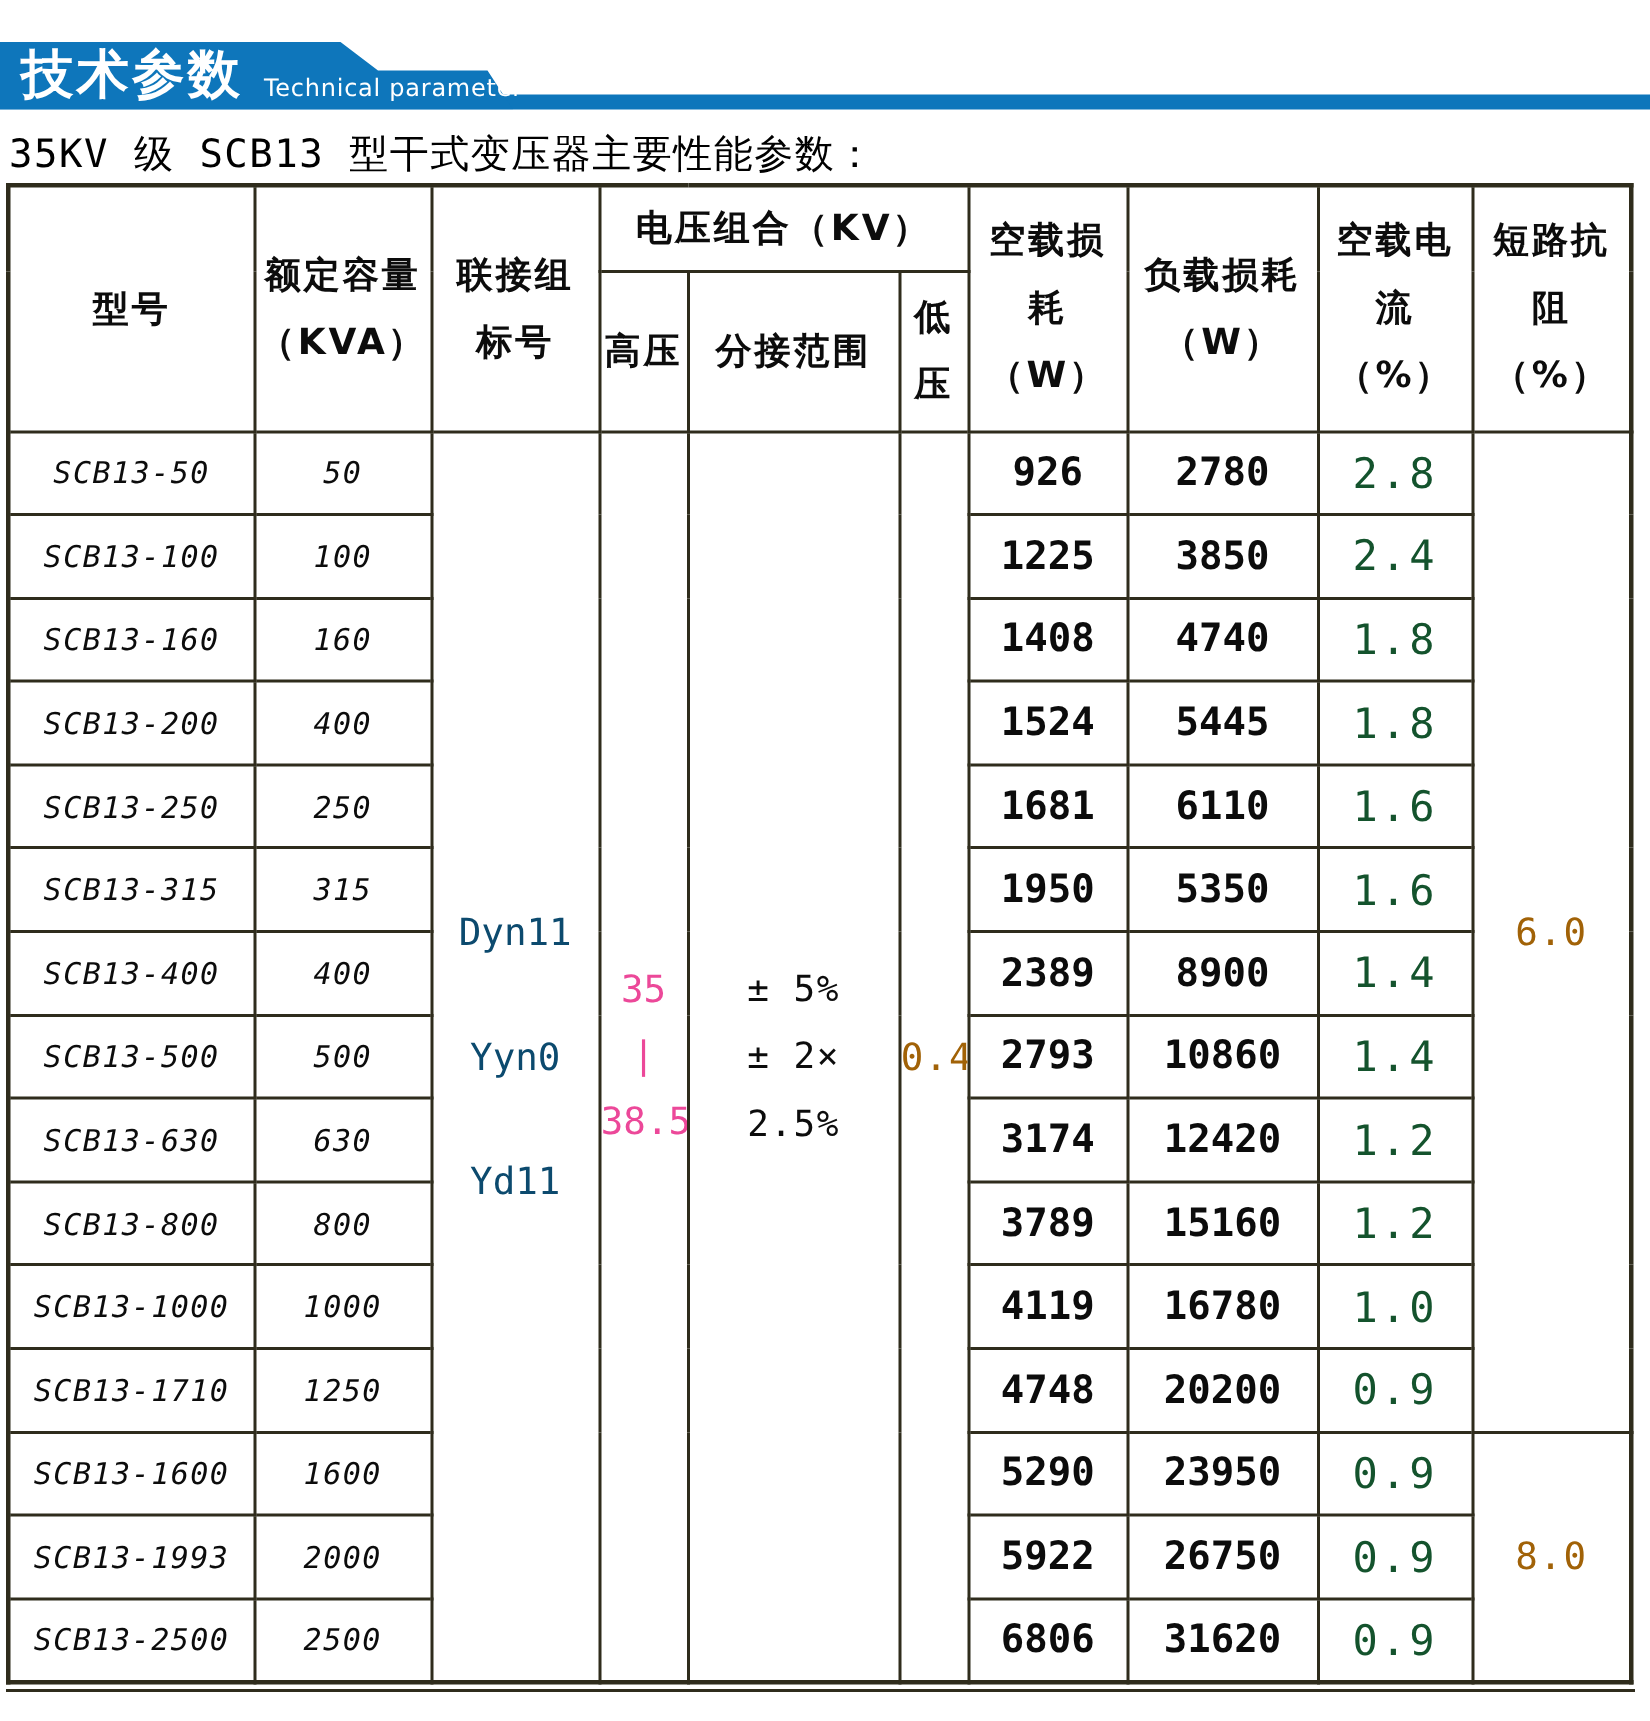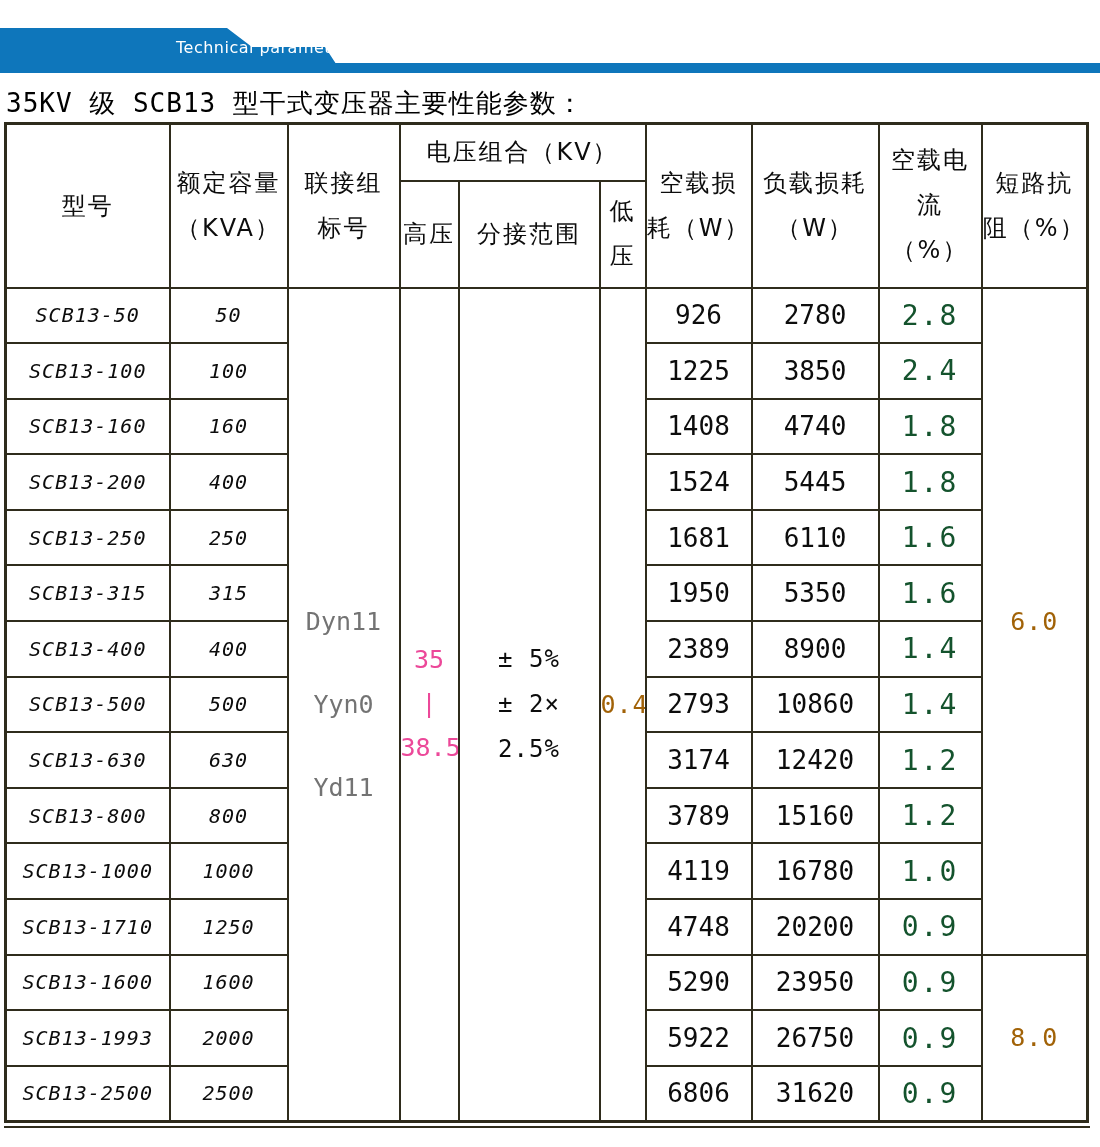--- a/index.html
+++ b/index.html
@@ -21,21 +21,21 @@
     position:absolute;left:0;top:28px;width:342px;height:45px;
     background:var(--brand);
     clip-path:polygon(0 0,227px 0,252px 19px,325px 19px,342px 45px,0 45px);
   }
   .banner-title{
     position:absolute;left:14px;top:30px;
     font-size:35px;font-weight:bold;color:#fff;letter-spacing:2px;
     line-height:40px;
   }
   .banner-subtitle{
-    position:absolute;left:176px;top:38px;
+    position:absolute;left:176px;top:49px;
     font-size:16px;color:#fff;letter-spacing:0.5px;
   }
   
   .page-title{
     margin:8px 0 4px 6px;
     font-size:26px;line-height:30px;color:#000;
     font-family:"DejaVu Sans Mono","Liberation Mono",monospace;
     letter-spacing:1px;
   }
   
@@ -47,45 +47,45 @@
     border:3px solid #2f2c1c;
   }
   table.params th,table.params td{
     border:2px solid #2f2c1c;
     padding:0;
     text-align:center;
     vertical-align:middle;
     overflow:hidden;
   }
   thead th{
-    font-size:24px;font-weight:normal;color:#0c0c0c;
+    font-size:24px;font-weight:bold;color:#0c0c0c;
     letter-spacing:2px;
   }
   .preline{white-space:pre-line;}
   th.h2line{line-height:45px;}
   tr.hrow1{height:57px;}
   tr.hrow2{height:107px;}
   tbody tr{height:55.6px;}
   td.model-cell,td.capacity-cell{
     font-family:"DejaVu Sans Mono","Liberation Mono",monospace;
     font-size:20px;letter-spacing:1px;color:#0c0c0c;font-style:italic;
   }
   td.loss-cell{
     font-family:"DejaVu Sans Mono","Liberation Mono",monospace;
-    font-size:26px;font-weight:normal;color:#0c0c0c;
+    font-size:26px;font-weight:bold;color:#0c0c0c;
     vertical-align:middle;padding-bottom:6px;
   }
   td.current-cell{
     font-family:"DejaVu Sans Mono","Liberation Mono",monospace;
     font-size:28px;color:#14532d;
     padding-top:10px;letter-spacing:2px;
   }
   td.connection-cell{
     font-family:"DejaVu Sans Mono","Liberation Mono",monospace;
-    font-size:25px;line-height:83px;color:#737373;
+    font-size:25px;line-height:83px;color:#0c4a6e;
   }
   td.hv-cell{
     font-family:"DejaVu Sans Mono","Liberation Mono",monospace;
     font-size:25px;line-height:44px;color:#ec4899;
   }
   td.tap-cell{
     font-family:"DejaVu Sans Mono","Liberation Mono",monospace;
     font-size:24px;line-height:45px;color:#0c0c0c;letter-spacing:1px;
   }
   td.lv-cell,td.impedance-cell{
@@ -97,20 +97,21 @@
     width:1086px;height:0;
     border-top:2px solid #2f2c1c;
   }
 </style>
 </head>
 <body style="--brand: #0e76bb;">
 
 <div class="banner-wrap">
   <div class="banner-strip"></div>
   <div class="banner-main"></div>
+  <div class="banner-title">技术参数</div>
   <div class="banner-subtitle">Technical parameter</div>
 </div>
 
 <div class="page-title">35KV 级 SCB13 型干式变压器主要性能参数：</div>
 
 <table class="params">
   <colgroup>
     <col style="width:164px">
       <col style="width:118px">
       <col style="width:112px">

